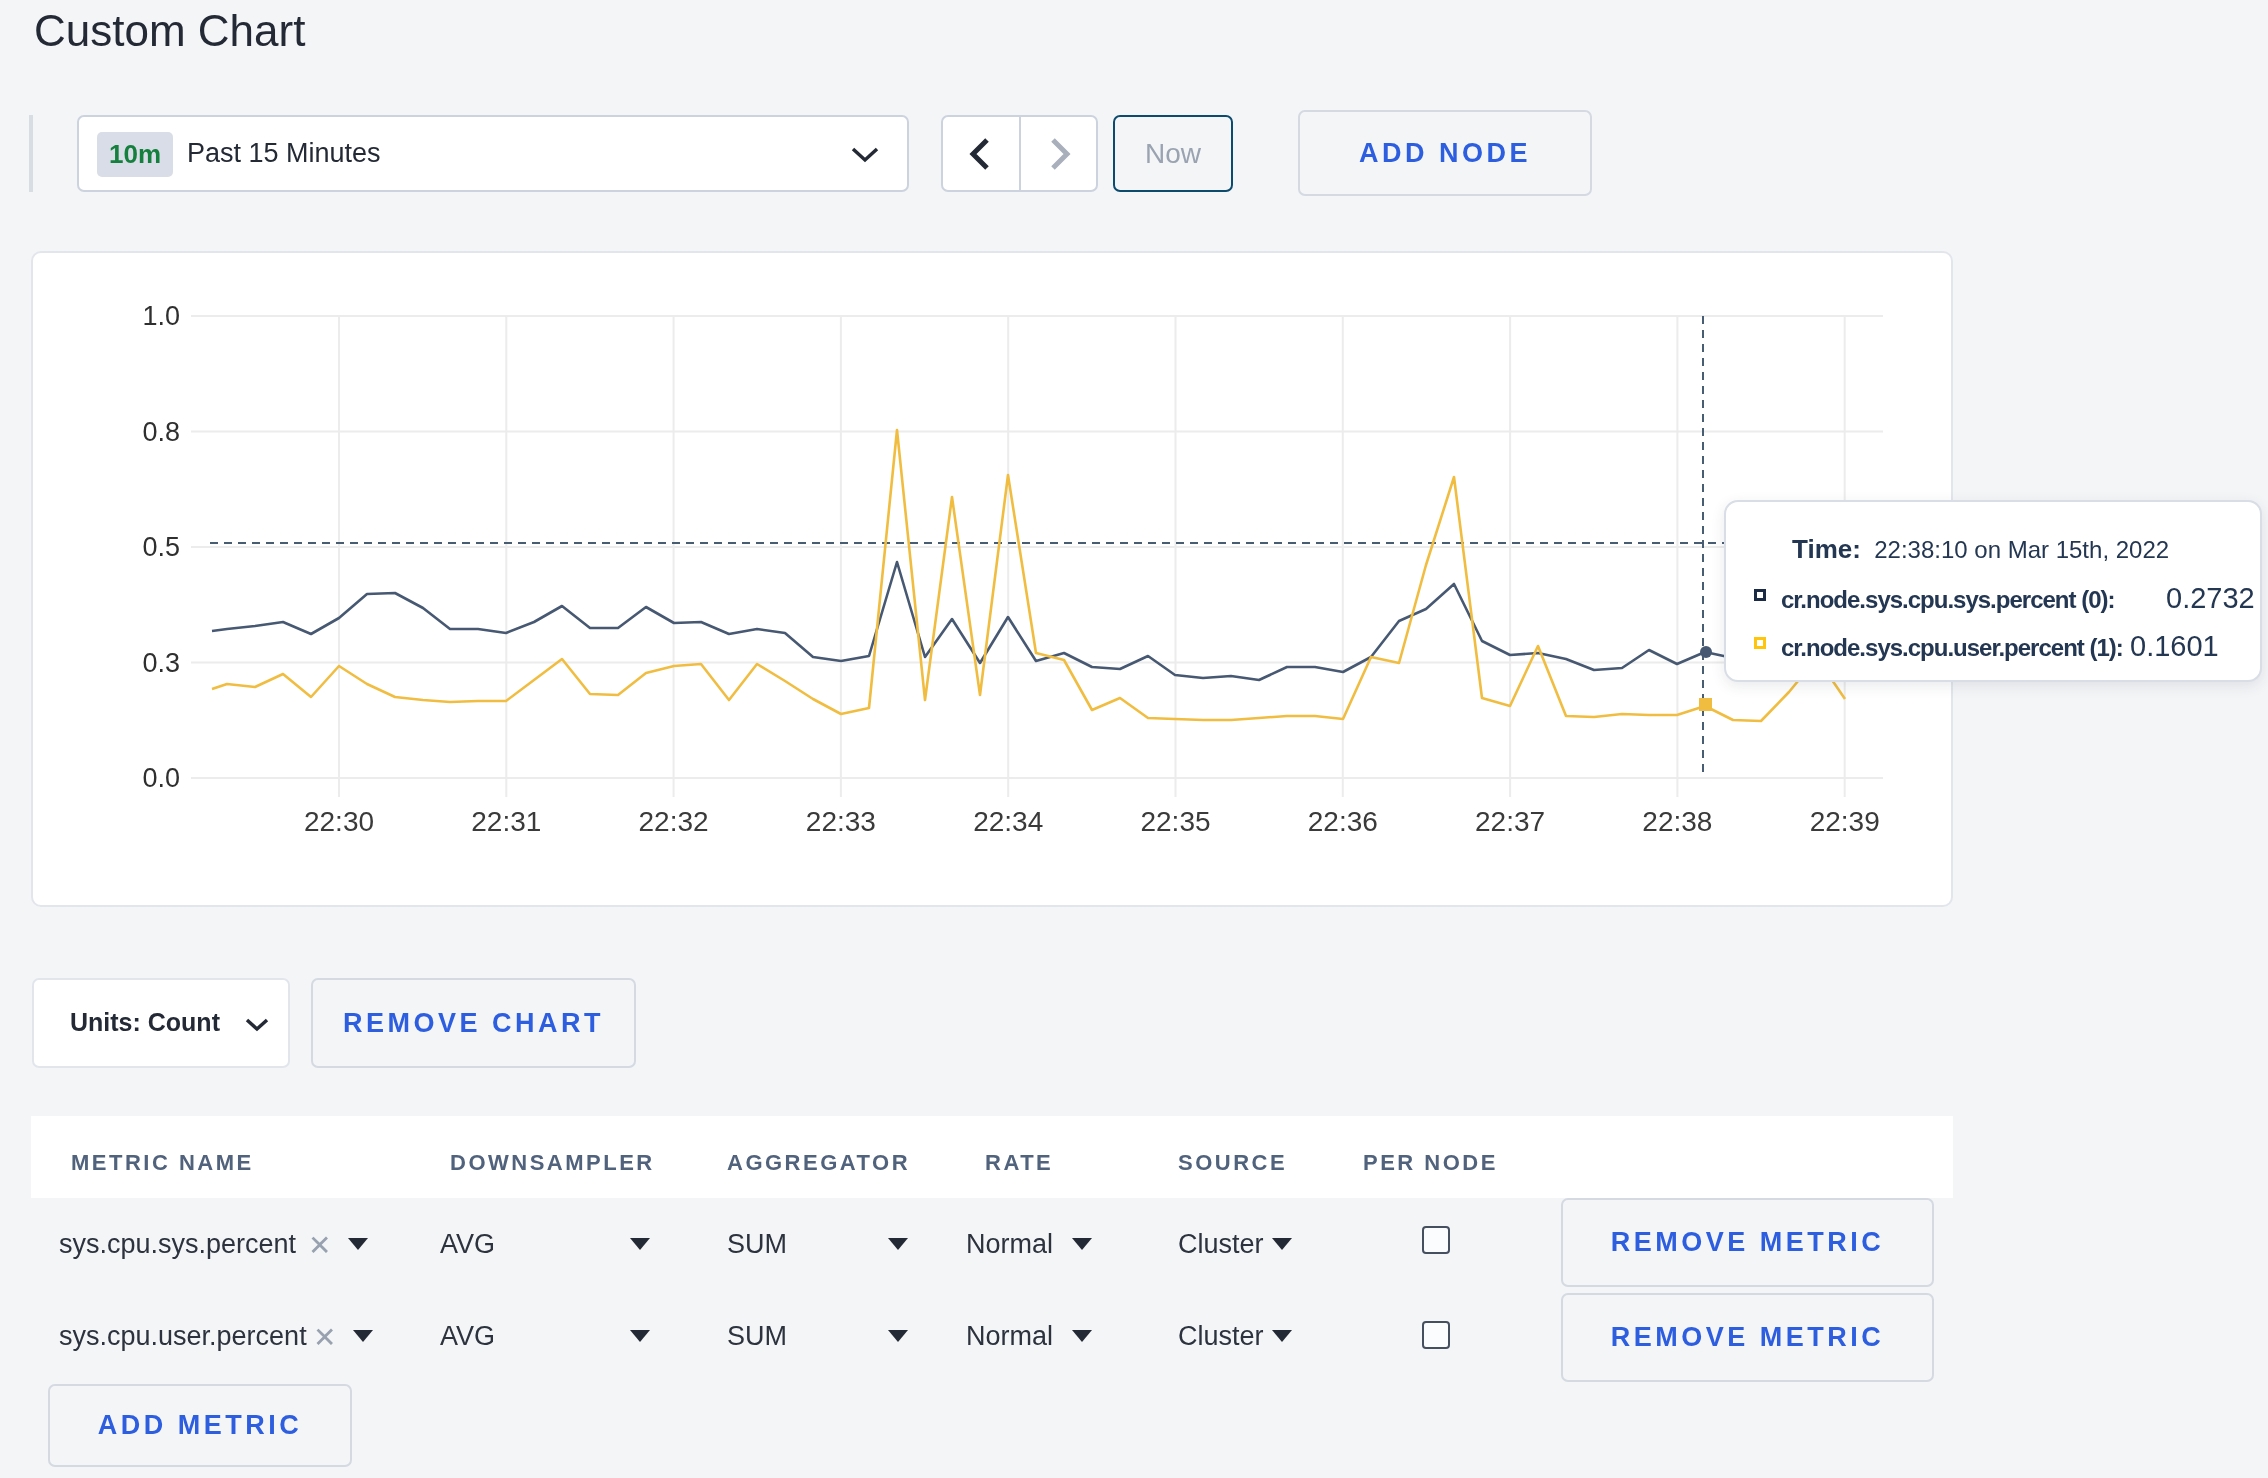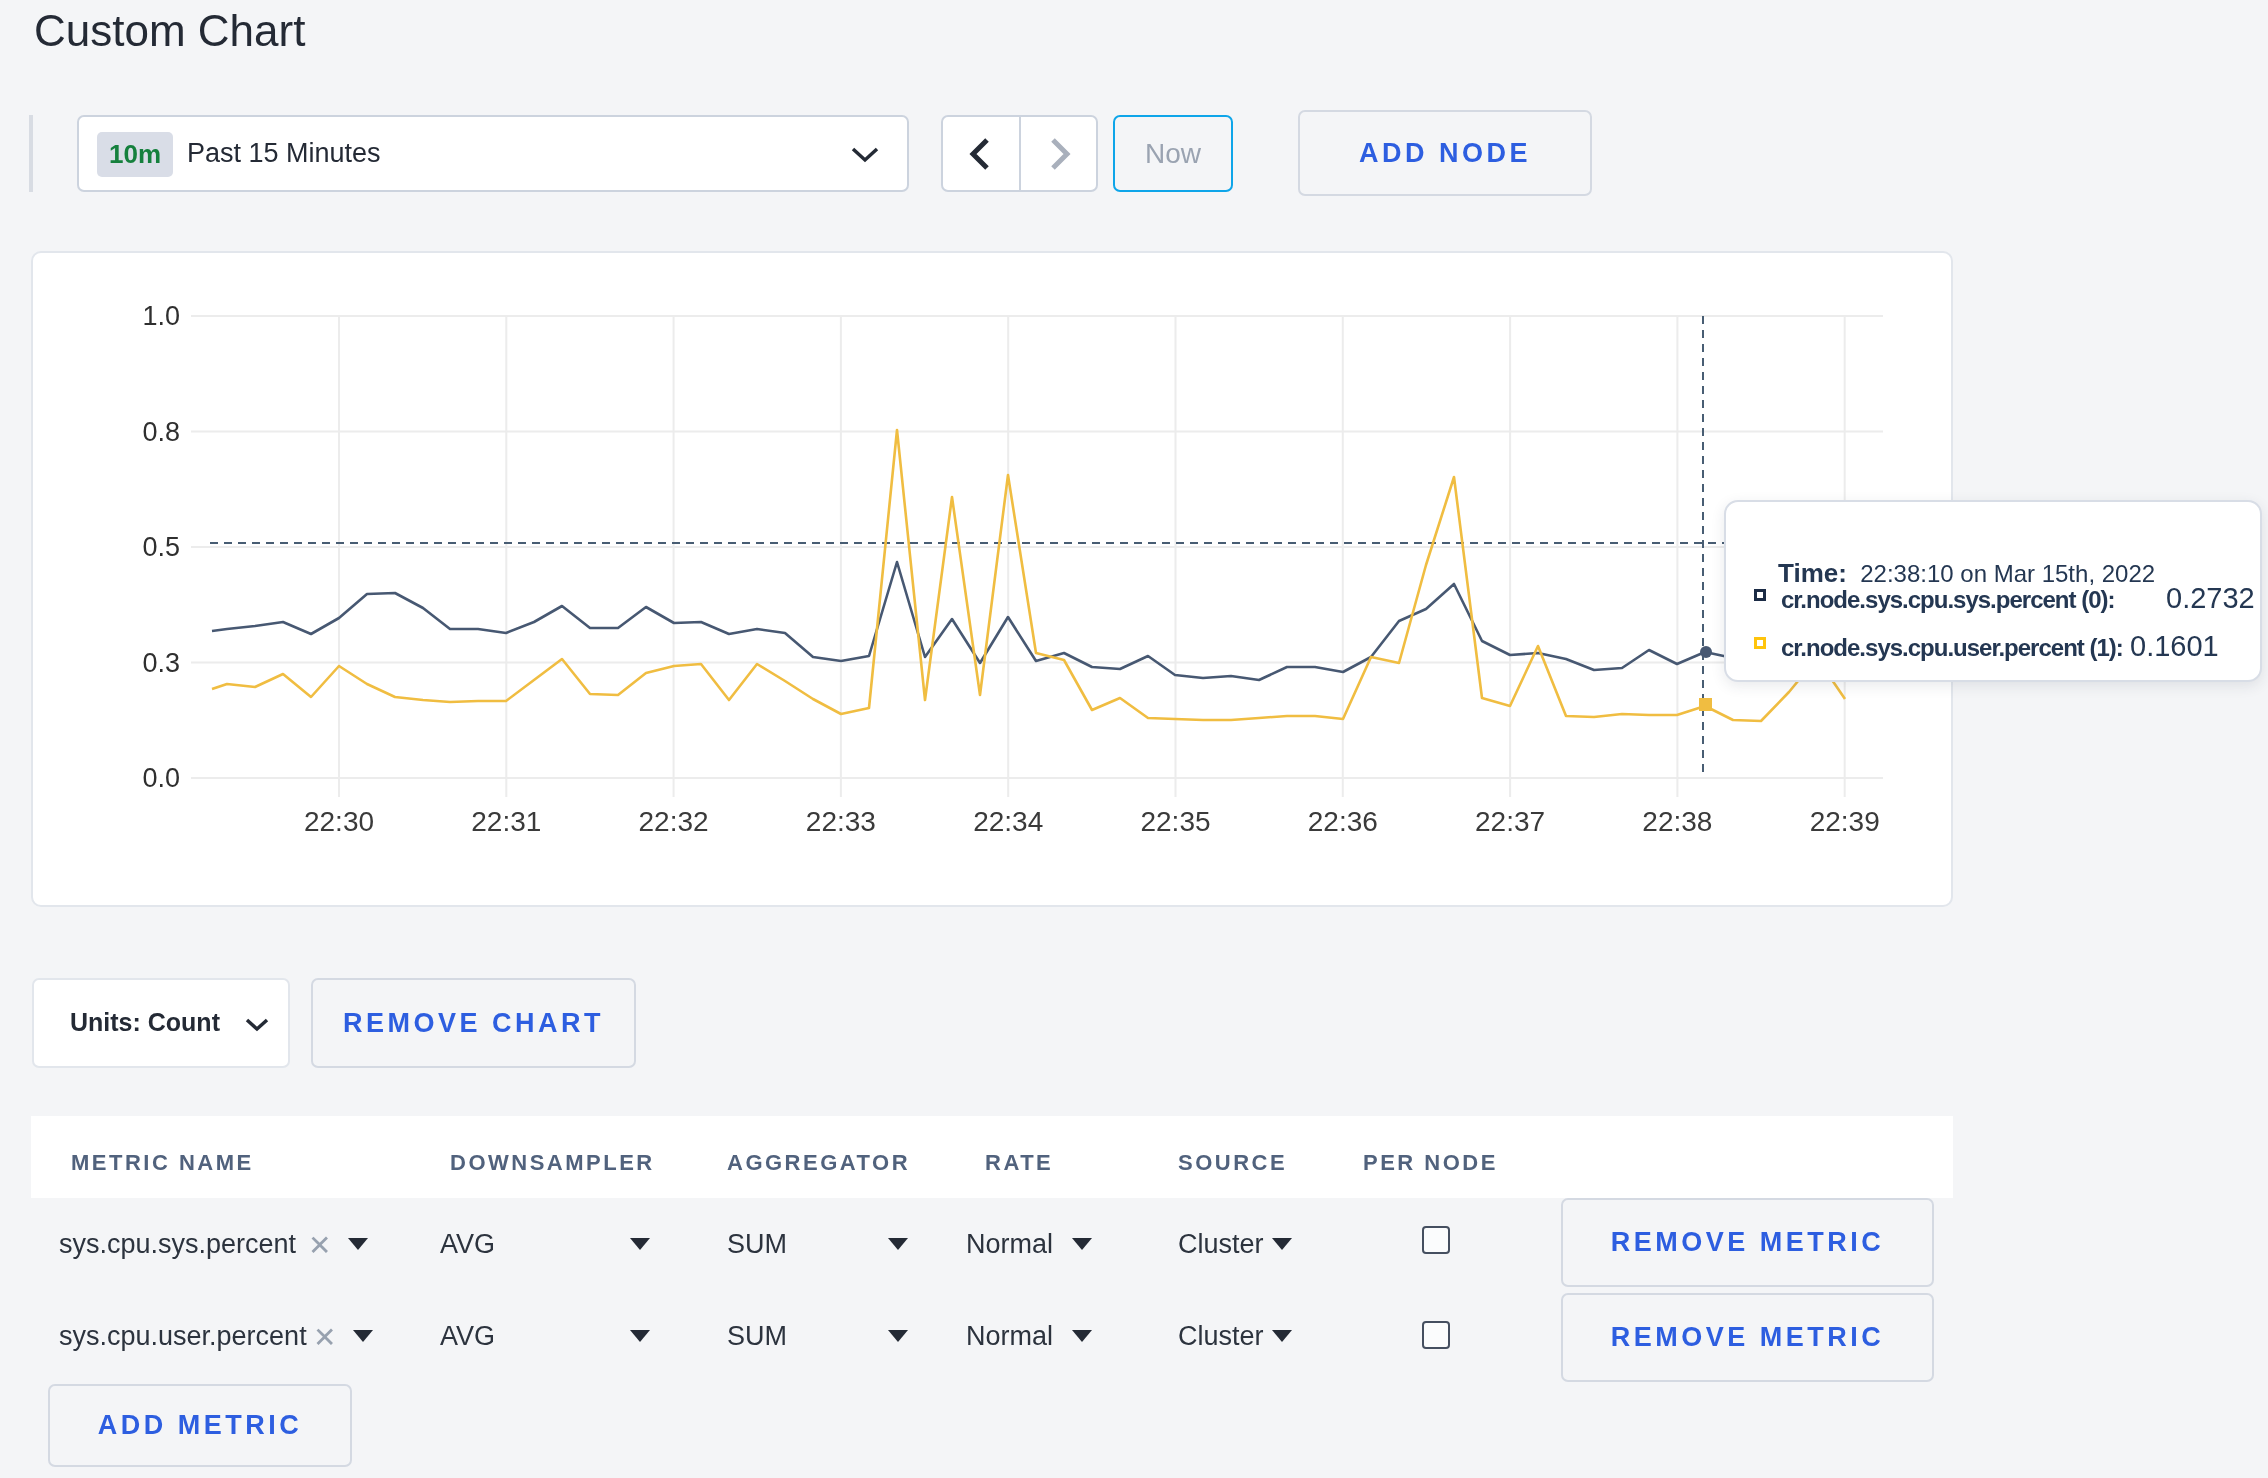--- a/index.html
+++ b/index.html
@@ -27,21 +27,21 @@
 
 <div class="abs" style="left:941px;top:115px;width:157px;height:77px;background:#fff;border:2px solid #ccd3de;border-radius:7px;"></div>
 <div class="abs" style="left:1019px;top:117px;width:2px;height:73px;background:#ccd3de;"></div>
 <svg class="abs" style="left:962px;top:134px" width="38" height="40" viewBox="0 0 38 40">
     <path d="M25 6 L11 20 L25 34" fill="none" stroke="#242a35" stroke-width="5"></path>
   </svg>
 <svg class="abs" style="left:1040px;top:134px" width="38" height="40" viewBox="0 0 38 40">
     <path d="M13 6 L27 20 L13 34" fill="none" stroke="#a9b0bc" stroke-width="5"></path>
   </svg>
 
-<div class="abs" style="left:1113px;top:115px;width:120px;height:77px;border:2px solid #0ea5e9;border-radius:7px;display:flex;align-items:center;justify-content:center;font-size:28px;color:#9aa3b1;">Now</div>
+<div class="abs" style="left:1113px;top:115px;width:120px;height:77px;border:2px solid #0c4a6e;border-radius:7px;display:flex;align-items:center;justify-content:center;font-size:28px;color:#9aa3b1;">Now</div>
 
 <div class="btn" style="left:1298px;top:110px;width:294px;height:86px;">ADD NODE</div>
 
 <div class="abs" style="left:31px;top:251px;width:1922px;height:656px;background:#fff;border:2px solid #e2e6ec;border-radius:10px;"></div>
 
 <svg width="2268" height="1478" viewBox="0 0 2268 1478" style="position:absolute;left:0;top:0" font-family="Liberation Sans, sans-serif">
 <line x1="191" y1="316" x2="1883" y2="316" stroke="#ececec" stroke-width="2"></line>
     <line x1="191" y1="431.5" x2="1883" y2="431.5" stroke="#ececec" stroke-width="2"></line>
     <line x1="191" y1="547" x2="1883" y2="547" stroke="#ececec" stroke-width="2"></line>
     <line x1="191" y1="662.5" x2="1883" y2="662.5" stroke="#ececec" stroke-width="2"></line>
@@ -73,21 +73,21 @@
     <text x="1844.7" y="831" text-anchor="middle" font-size="28" fill="#3a3a3a">22:39</text>
 <line x1="210" y1="543" x2="1883" y2="543" stroke="#485d73" stroke-width="2" stroke-dasharray="8 6"></line>
 <line x1="1703" y1="316" x2="1703" y2="778" stroke="#485d73" stroke-width="2" stroke-dasharray="8 6"></line>
 <polyline points="212,631 227,629 255,626 283,622 311,634 339,618 367,594 395,593 423,608 450,629 478,629 506,633 534,622 562,606 590,628 618,628 646,607 674,623 701,622 729,634 757,629 785,633 813,657 841,661 869,656 897,562 925,657 952,619 980,663 1008,617 1036,661 1064,653 1092,667 1120,669 1148,656 1175,675 1203,678 1231,676 1259,680 1287,667 1315,667 1343,672 1371,657 1399,621 1426,609 1454,584 1482,641 1510,655 1538,653 1566,659 1594,670 1622,668 1649,650 1677,664 1705,652 1733,658 1761,655 1789,650 1817,648 1845,645" fill="none" stroke="#475872" stroke-width="2.6" stroke-linejoin="round"></polyline>
 <polyline points="212,689 227,684 255,687 283,674 311,697 339,666 367,684 395,697 423,700 450,702 478,701 506,701 534,680 562,659 590,694 618,695 646,673 674,666 701,664 729,700 757,664 785,681 813,699 841,714 869,708 897,430 925,700 952,497 980,695 1008,475 1036,653 1064,660 1092,710 1120,698 1148,718 1175,719 1203,720 1231,720 1259,718 1287,716 1315,716 1343,719 1371,657 1399,663 1426,565 1454,477 1482,698 1510,706 1538,646 1566,716 1594,717 1622,714 1649,715 1677,715 1705,706 1733,720 1761,721 1789,692 1817,658 1845,699" fill="none" stroke="#f0bd41" stroke-width="2.6" stroke-linejoin="round"></polyline>
 <circle cx="1706" cy="652" r="6" fill="#475872"></circle>
 <rect x="1699" y="698" width="13" height="13" fill="#f0bd41"></rect>
 </svg>
 
 <div class="abs" style="left:1724px;top:500px;width:538px;height:182px;background:#fff;border:2px solid #d8dde6;border-radius:14px;box-shadow:0 4px 14px rgba(40,50,70,.10);font-size:27px;color:#243752;">
-  <div class="tt" style="left:52px;top:32px;margin-top:24px;"><b style="font-size:26px;">Time:</b><span style="font-size:24px;">&nbsp; 22:38:10 on Mar 15th, 2022</span></div>
+  <div class="tt" style="left:66px;top:32px;"><b style="font-size:26px;">Time:</b><span style="font-size:24px;">&nbsp; 22:38:10 on Mar 15th, 2022</span></div>
   <div class="tt" style="left:28px;top:87px;width:12px;height:12px;border:3px solid #1b2b45;"></div>
   <div class="tt" style="left:55px;top:84px;font-size:24px;letter-spacing:-1px;font-weight:bold;">cr.node.sys.cpu.sys.percent (0):</div>
   <div class="tt" style="left:416px;top:80px;font-size:29px;margin-left:24px;">0.2732</div>
   <div class="tt" style="left:28px;top:135px;width:12px;height:12px;border:3px solid #ffc40c;"></div>
   <div class="tt" style="left:55px;top:132px;font-size:24px;letter-spacing:-1px;font-weight:bold;">cr.node.sys.cpu.user.percent (1):</div>
   <div class="tt" style="left:404px;top:128px;font-size:29px;">0.1601</div>
 </div>
 
 <div class="abs" style="left:32px;top:978px;width:258px;height:90px;background:#fff;border:2px solid #e2e6ec;border-radius:7px;white-space:nowrap;">
   <span style="position:absolute;left:36px;top:28px;font-size:25px;font-weight:bold;">Units: Count</span>

